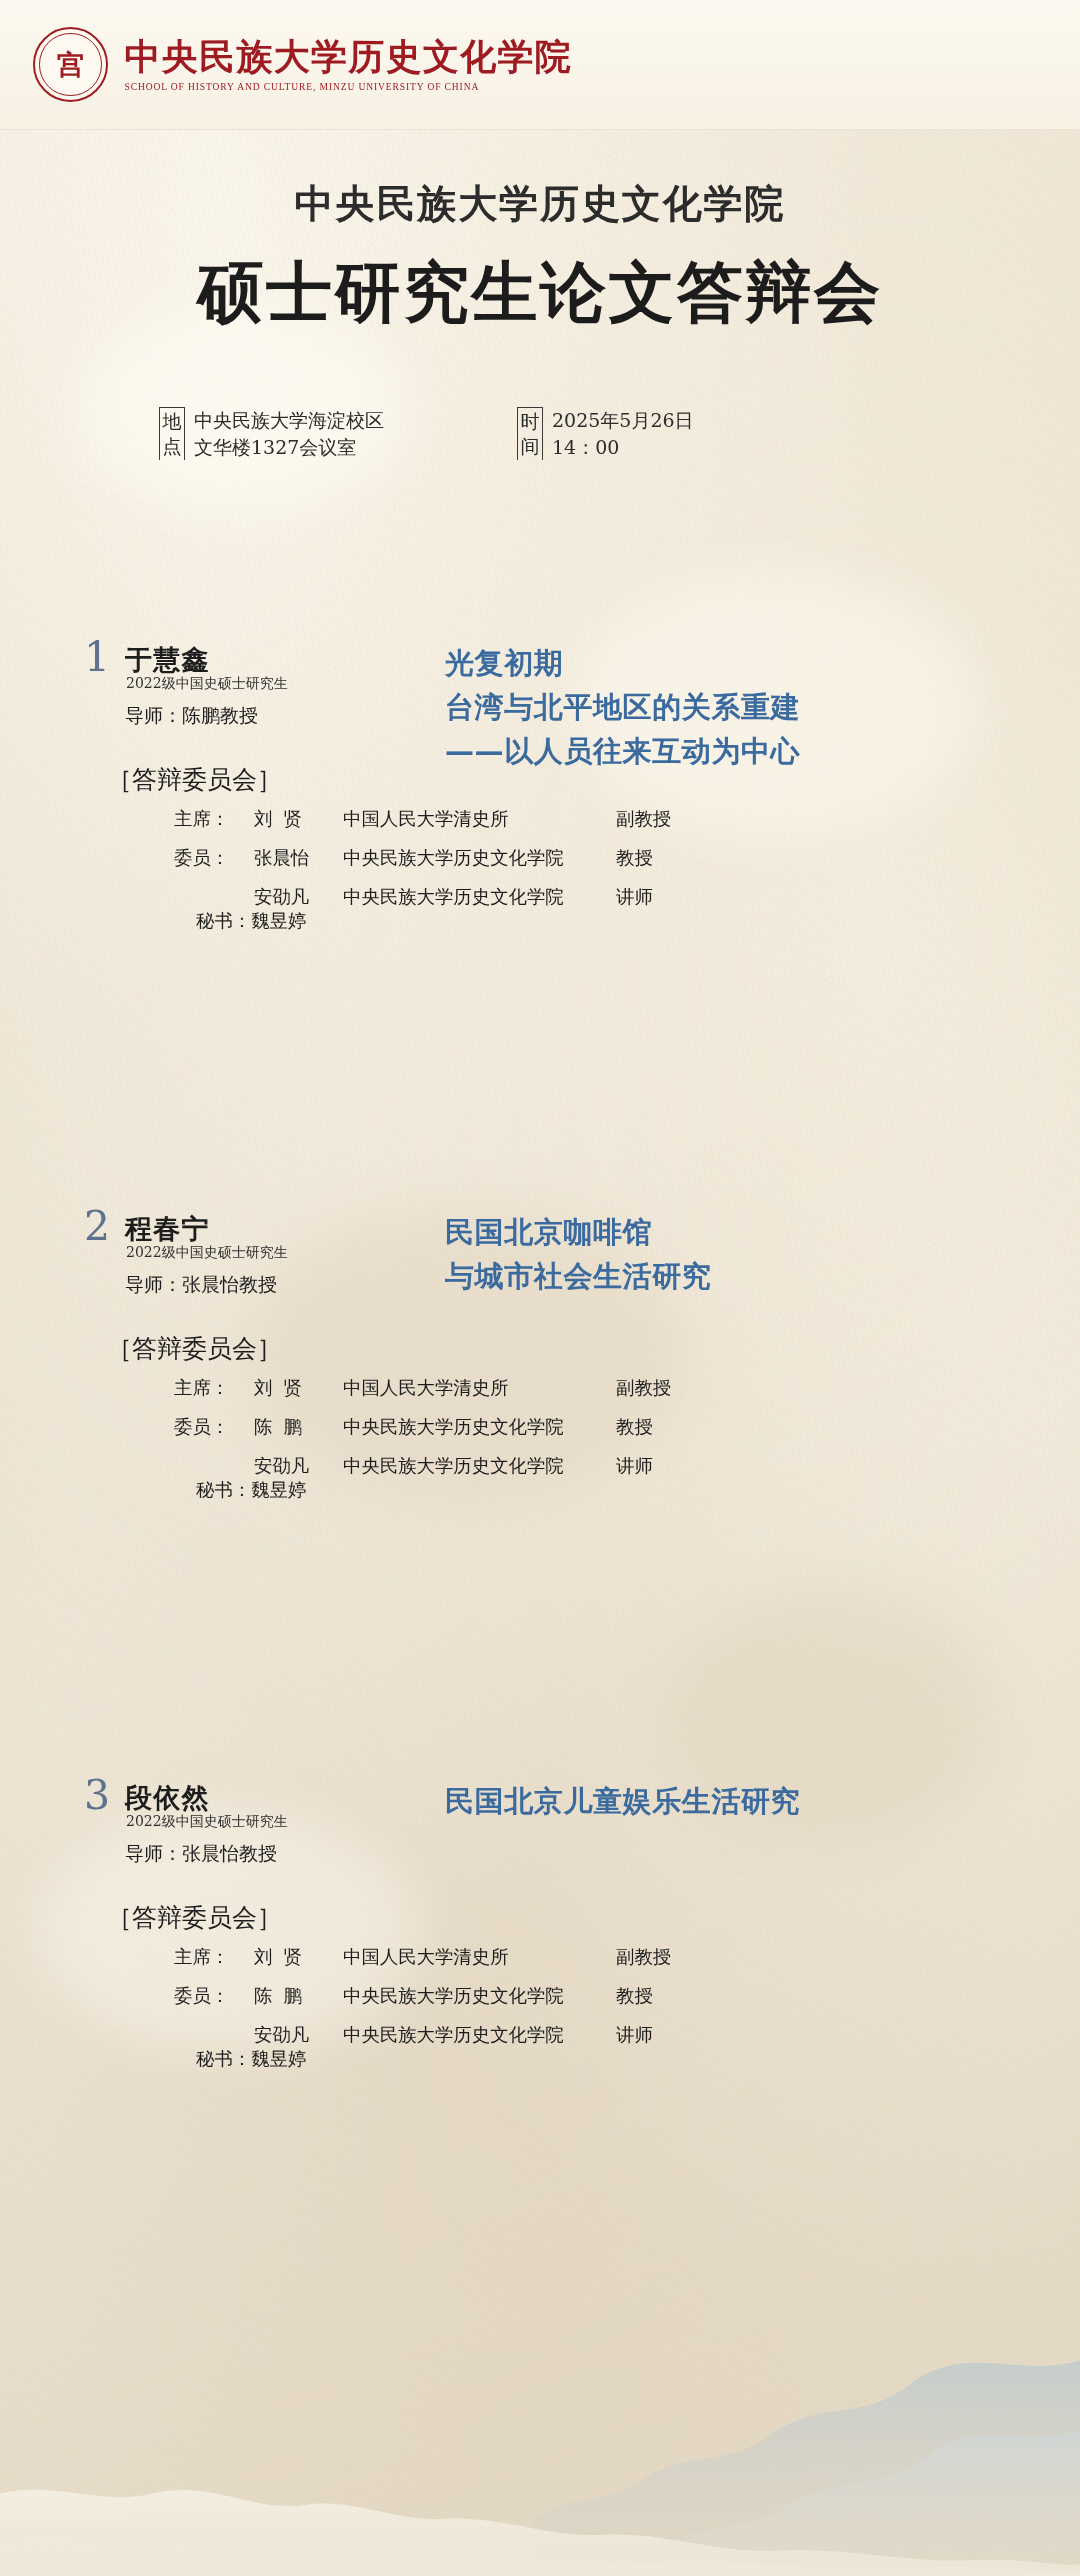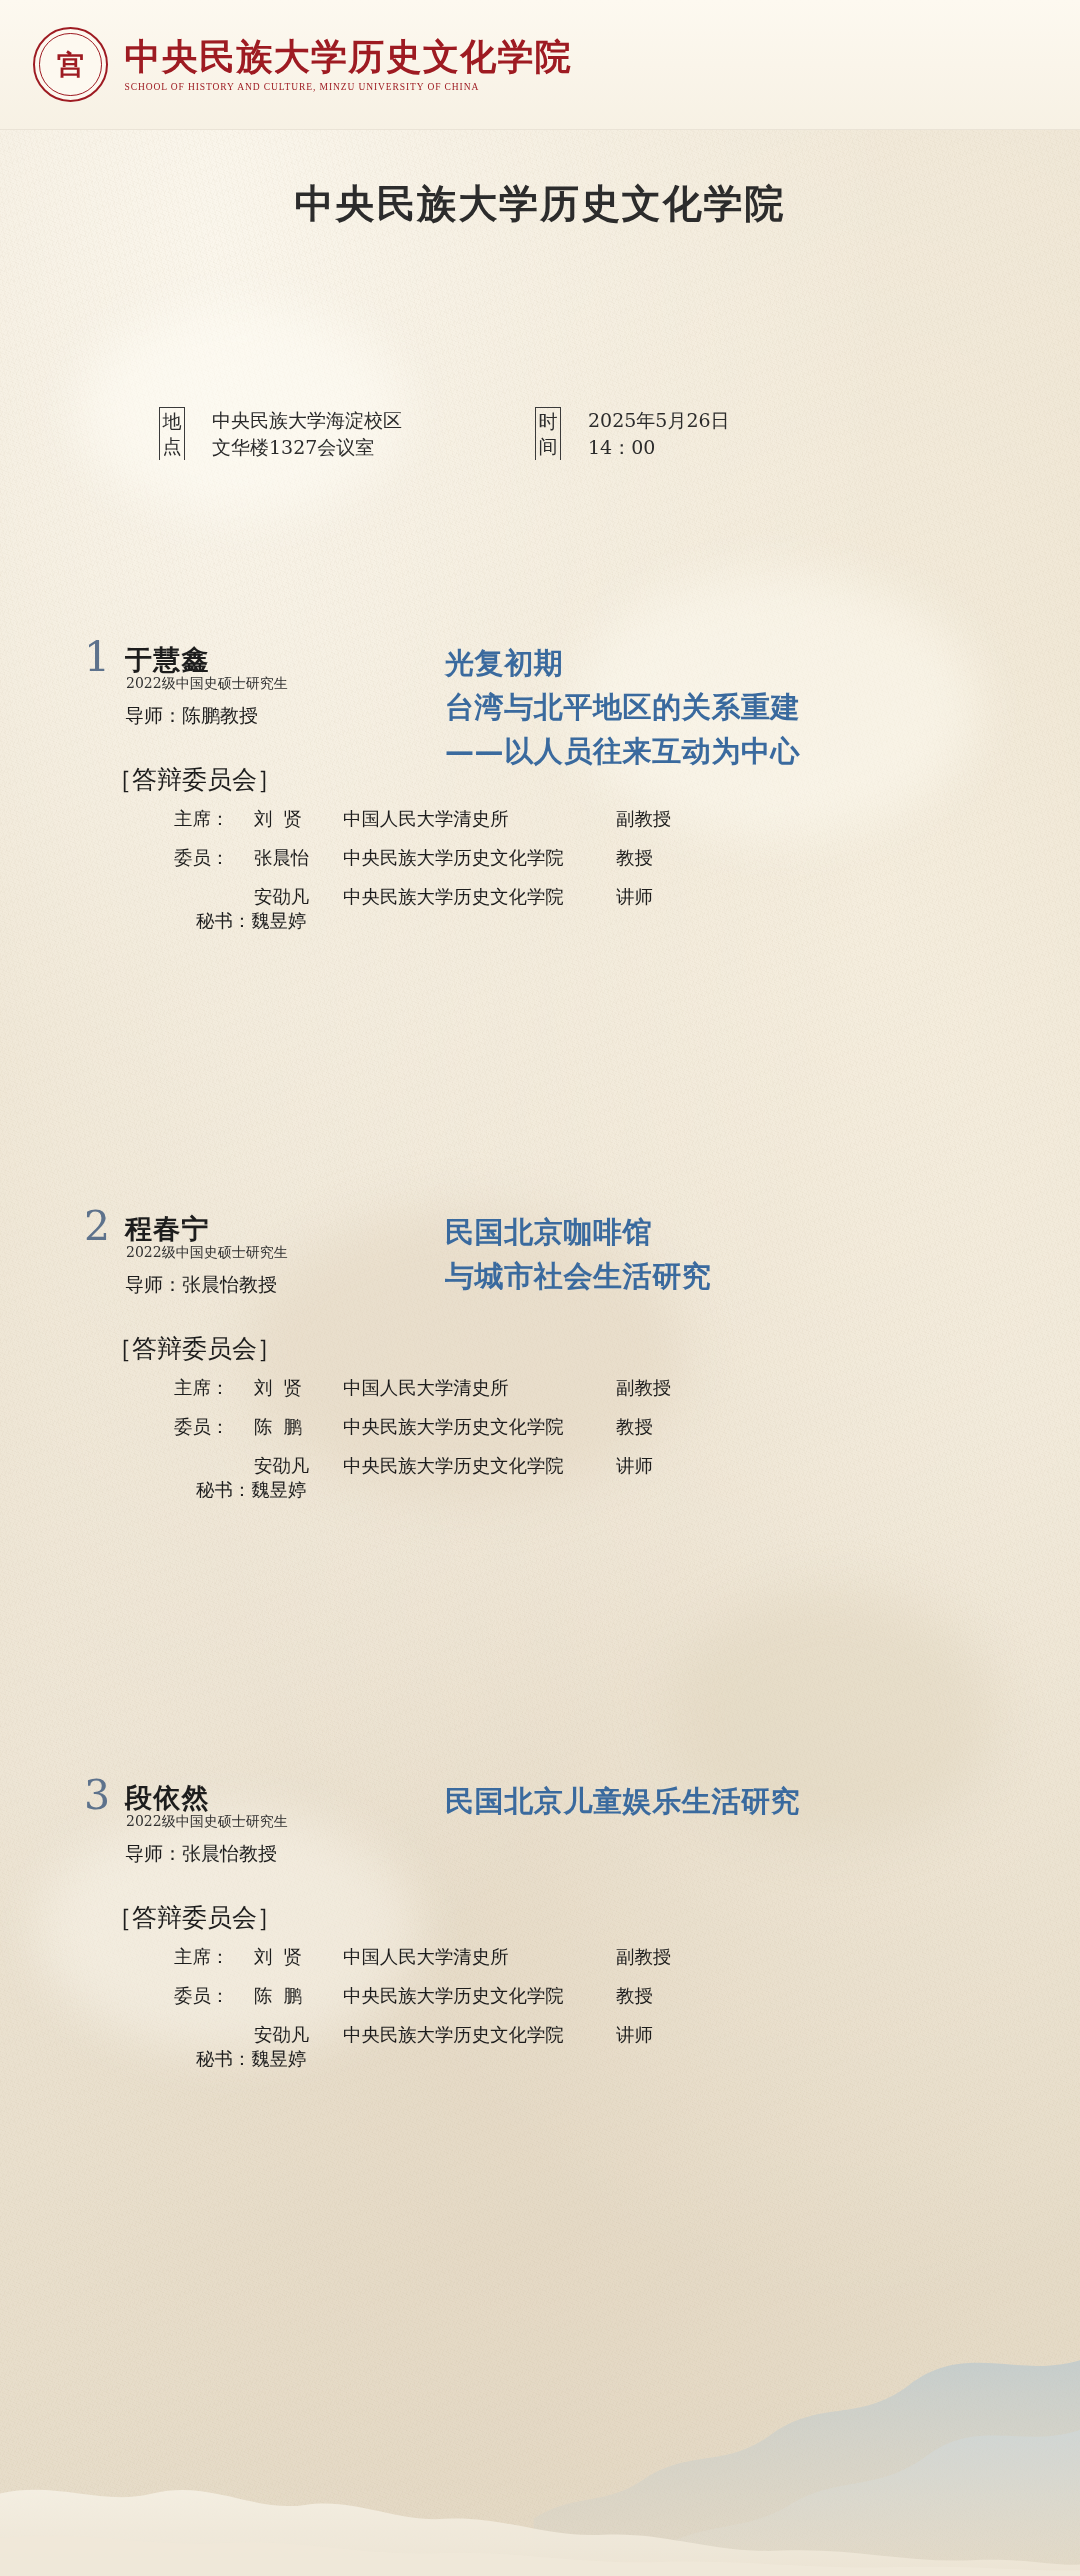--- a/index.html
+++ b/index.html
@@ -151,21 +151,21 @@
     line-height: 1.35;
     padding: 0.6px 2.5px 0.6px 2.5px;
     border-left: 1.3px solid #3a3a3a;
     border-right: 1.3px solid #3a3a3a;
     border-top: 1.3px solid #3a3a3a;
     display: flex;
     flex-direction: column;
     align-items: center;
   }
   .meta-value {
-    margin-left: 27px;
+    margin-left: 9px;
     font-size: 19px;
     color: #2b2b2b;
     line-height: 1.4;
   }
   .meta-value div { white-space: nowrap; }
 
   
   .entry { position: absolute; left: 0; width: 1080px; }
   .entry-num {
     position: absolute;
@@ -277,20 +277,21 @@
     <div class="crest">
       <div class="crest-glyph">宫</div>
     </div>
     <div class="title-block">
       <div class="school-cn">中央民族大学历史文化学院</div>
       <div class="school-en">SCHOOL OF HISTORY AND CULTURE, MINZU UNIVERSITY OF CHINA</div>
     </div>
   </div>
 
   <div class="main-title-1">中央民族大学历史文化学院</div>
+  <div class="main-title-2">硕士研究生论文答辩会</div>
 
   <div class="meta">
     <div class="meta-item">
       <div class="meta-label">
         <span>地</span>
         <span>点</span>
       </div>
       <div class="meta-value">
         <div>中央民族大学海淀校区</div>
         <div>文华楼1327会议室</div>

